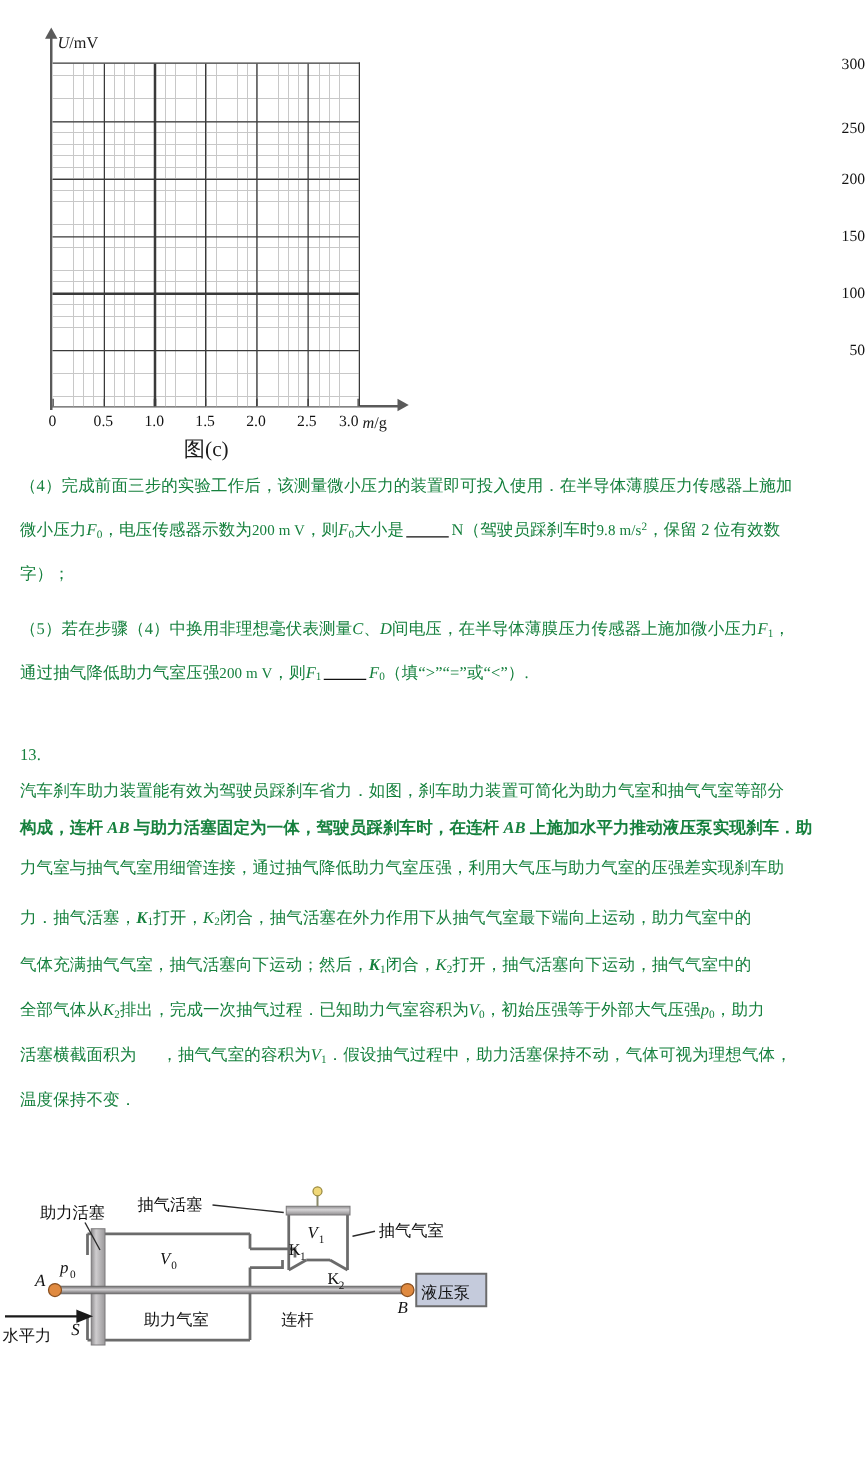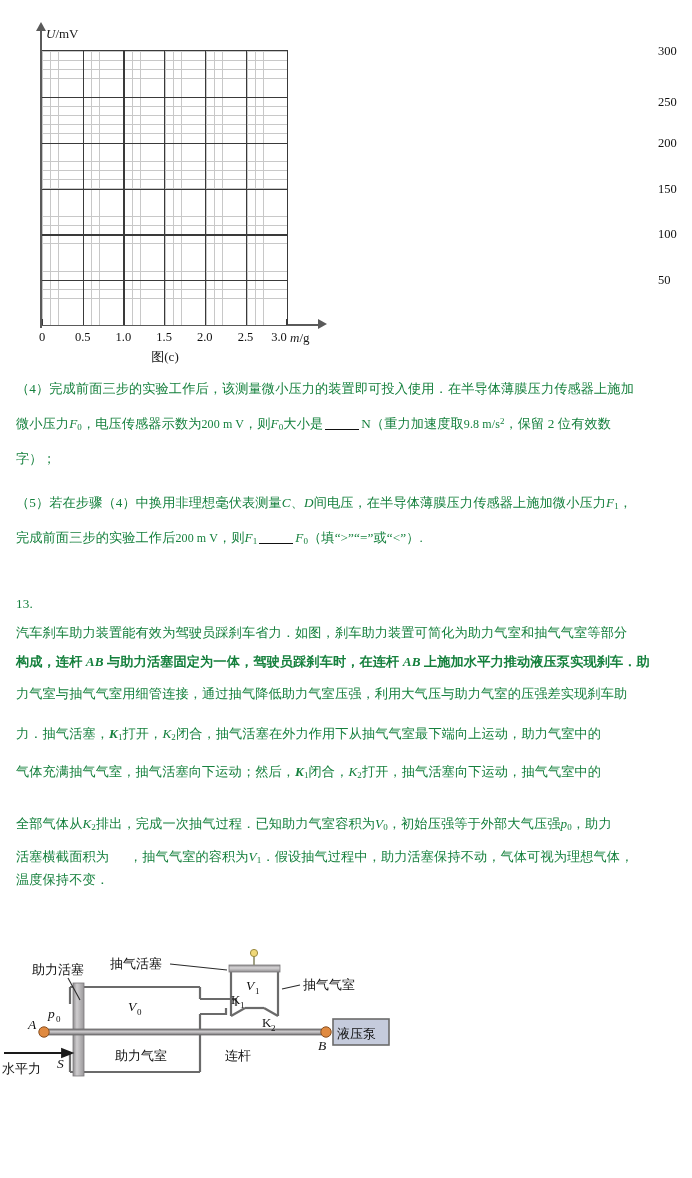--- a/index.html
+++ b/index.html
@@ -74,21 +74,21 @@
     left: 318px; top: 319px;
     width: 0; height: 0;
     border-top: 5px solid transparent;
     border-bottom: 5px solid transparent;
     border-left: 9px solid #5a5a5a;
   }
   .ytick-label {
     position: absolute;
     right: 0;
     width: 34px;
-    text-align: left;
+    text-align: right;
     font-size: 12.5px;
     font-family: "Liberation Serif", serif;
     color: #111;
     line-height: 1;
   }
   .xtick-label {
     position: absolute;
     top: 331px;
     width: 40px;
     text-align: center;
@@ -117,21 +117,21 @@
     font-size: 13px;
     font-style: italic;
     font-family: Liberation Serif, serif;
   }
   #x-axis-title .unit { font-style: normal; }
   #graph-caption {
     position: absolute;
     left: 42px; top: 348px;
     width: 246px;
     text-align: center;
-    font-size: 13px;
+    font-size: 17px;
     font-family: "Liberation Serif", serif;
   }
 
   
   .qtext {
     position: absolute;
     left: 16px;
     width: 666px;
     font-size: 13.2px;
     line-height: 1.15;
@@ -226,55 +226,55 @@
 
   <div id="y-axis-title"><span>U</span><span class="unit">/mV</span></div>
   <div id="x-axis-title"><span>m</span><span class="unit">/g</span></div>
   <div id="graph-caption">图(c)</div>
 </div>
 
 <div class="qtext" style="top:381px;">
   <span>（4）完成前面三步的实验工作后，该测量微小压力的装置即可投入使用．在半导体薄膜压力传感器上施加</span>
 </div>
 <div class="qtext" style="top:416px;">
-  <span>微小压力</span><i>F</i><span class="sub">0</span><span>，电压传感器示数为</span><span class="num-small">200 m V</span><span>，则</span><i>F</i><span class="sub">0</span><span>大小是</span><span class="blank"></span><span>N</span><span>（重力加速度取</span><span class="num-small">9.8 m/s</span><span class="sup">2</span><span>，保留 2 位有效数</span>
+  <span>微小压力</span><i>F</i><span class="sub">0</span><span>，电压传感器示数为</span><span class="num-small">200 m V</span><span>，则</span><i>F</i><span class="sub">0</span><span>大小是</span><span class="blank"></span><span>N</span><span>（驾驶员踩刹车时</span><span class="num-small">9.8 m/s</span><span class="sup">2</span><span>，保留 2 位有效数</span>
 </div>
 <div class="qtext" style="top:451px;">
   <span>字）；</span>
 </div>
 
 <div class="qtext" style="top:495px;">
   <span>（5）若在步骤（4）中换用非理想毫伏表测量</span><i>C</i><span>、</span><i>D</i><span>间电压，在半导体薄膜压力传感器上施加微小压力</span><i>F</i><span class="sub">1</span><span>，</span>
 </div>
 <div class="qtext" style="top:530px;">
-  <span>完成前面三步的实验工作后</span><span class="num-small">200 m V</span><span>，则</span><i>F</i><span class="sub">1</span><span class="blank"></span><i>F</i><span class="sub">0</span><span>（填</span><span>“&gt;”</span><span>“=”</span><span>或</span><span>“&lt;”</span><span>）.</span>
+  <span>通过抽气降低助力气室压强</span><span class="num-small">200 m V</span><span>，则</span><i>F</i><span class="sub">1</span><span class="blank"></span><i>F</i><span class="sub">0</span><span>（填</span><span>“&gt;”</span><span>“=”</span><span>或</span><span>“&lt;”</span><span>）.</span>
 </div>
 
 <div class="qtext" style="top:596px;">
   <span>13.</span>
 </div>
 <div class="qtext" style="top:625px;">
   <span>汽车刹车助力装置能有效为驾驶员踩刹车省力．如图，刹车助力装置可简化为助力气室和抽气气室等部分</span>
 </div>
 <div class="qtext" style="top:654px;font-weight:bold;">
   <span>构成，连杆</span> <i>AB</i> <span>与助力活塞固定为一体，驾驶员踩刹车时，在连杆</span> <i>AB</i> <span>上施加水平力推动液压泵实现刹车．助</span>
 </div>
 <div class="qtext" style="top:686px;">
   <span>力气室与抽气气室用细管连接，通过抽气降低助力气室压强，利用大气压与助力气室的压强差实现刹车助</span>
 </div>
 <div class="qtext" style="top:726px;">
   <span>力．抽气活塞，</span><b><i>K</i></b><span class="sub">1</span><span>打开，</span><i>K</i><span class="sub">2</span><span>闭合，抽气活塞在外力作用下从抽气气室最下端向上运动，助力气室中的</span>
 </div>
 <div class="qtext" style="top:764px;">
   <span>气体充满抽气气室，抽气活塞向下运动；然后，</span><b><i>K</i></b><span class="sub">1</span><span>闭合，</span><i>K</i><span class="sub">2</span><span>打开，抽气活塞向下运动，抽气气室中的</span>
 </div>
-<div class="qtext" style="top:800px;margin-top:16px;">
+<div class="qtext" style="top:800px;">
   <span>全部气体从</span><i>K</i><span class="sub">2</span><span>排出，完成一次抽气过程．已知助力气室容积为</span><i>V</i><span class="sub">0</span><span>，初始压强等于外部大气压强</span><i>p</i><span class="sub">0</span><span>，助力</span>
 </div>
-<div class="qtext" style="top:836px;margin-top:13px;">
+<div class="qtext" style="top:836px;">
   <span>活塞横截面积为</span><span class="gapsym"></span><span>，抽气气室的容积为</span><i>V</i><span class="sub">1</span><span>．假设抽气过程中，助力活塞保持不动，气体可视为理想气体，</span>
 </div>
 <div class="qtext" style="top:872px;">
   <span>温度保持不变．</span>
 </div>
 
 <div id="diagram">
 <svg width="692" height="180" viewBox="0 0 692 180" xmlns="http://www.w3.org/2000/svg">
   <defs>
     <linearGradient id="pistonGrad" x1="0" y1="0" x2="1" y2="0">

